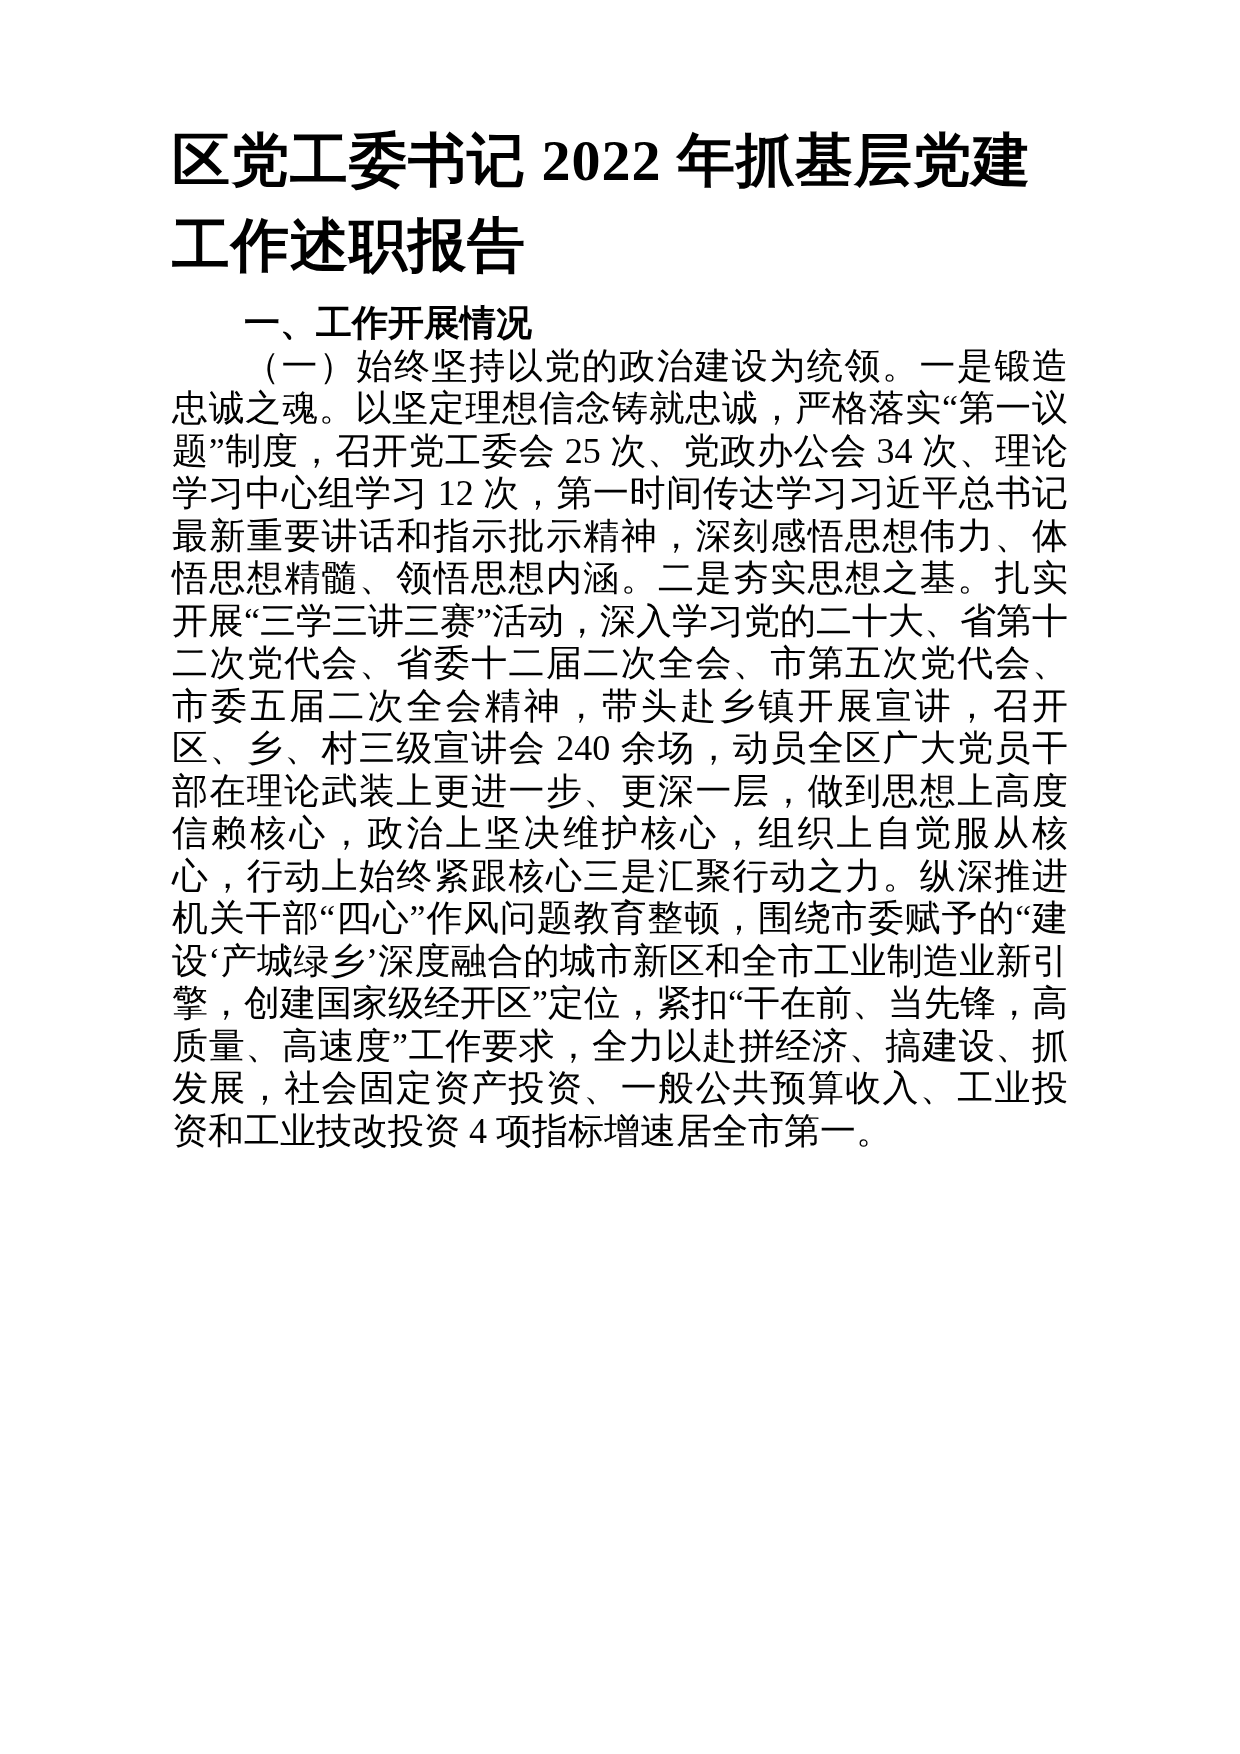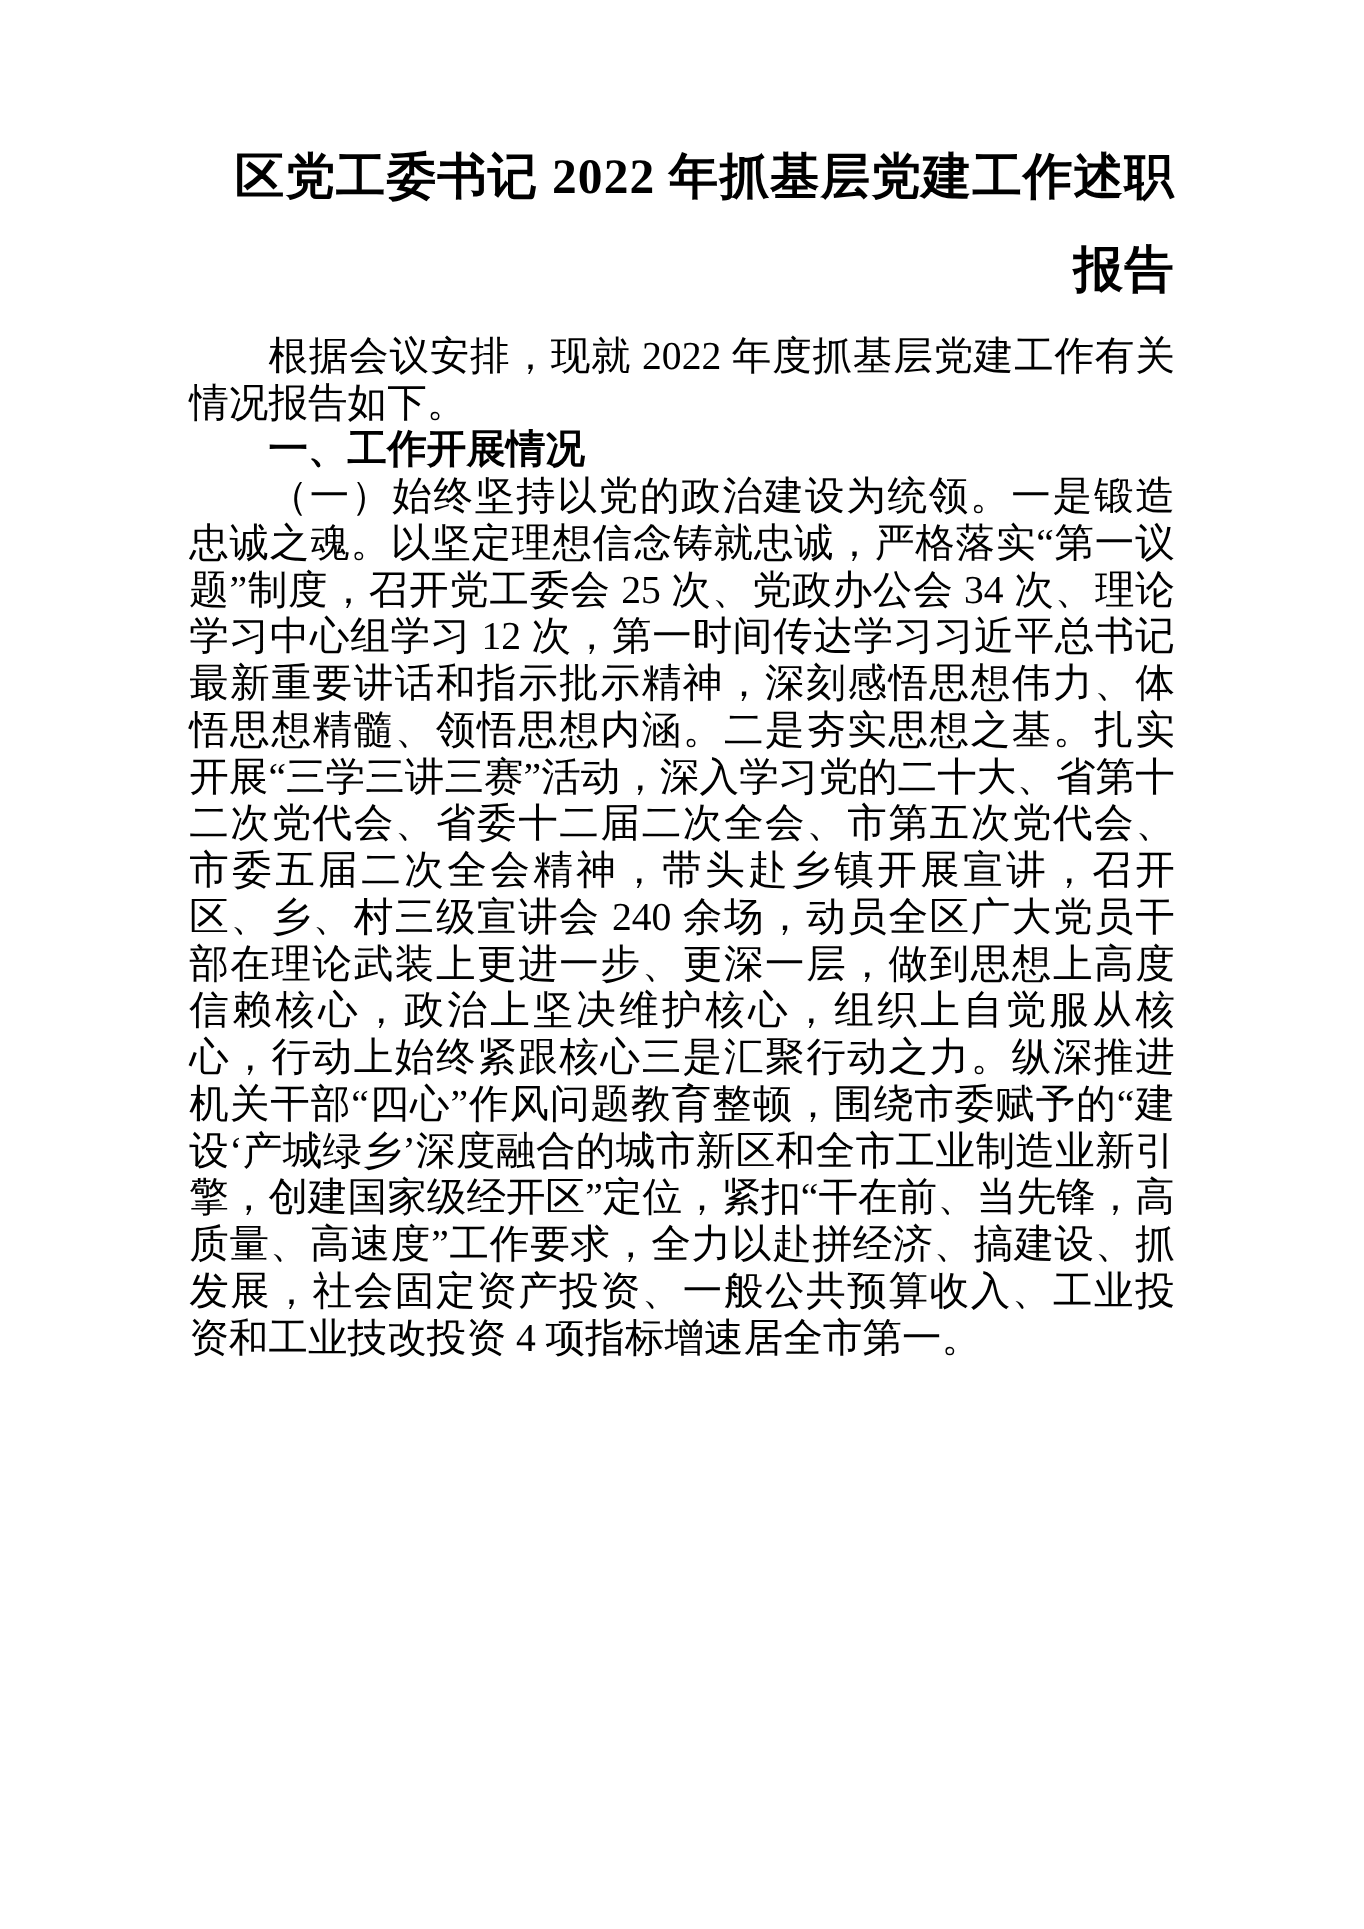--- a/index.html
+++ b/index.html
@@ -13,24 +13,24 @@
     height: 1754px;
     box-sizing: border-box;
     padding: 118px 172px 0 172px;
     background: #ffffff;
     color: #000000;
     font-family: "Liberation Serif", serif;
     overflow: hidden;
   }
   .doc-title {
     margin: 0 0 14px 0;
-    font-size: 45px;
+    font-size: 58px;
     line-height: 85px;
     font-weight: 700;
-    text-align: right;
+    text-align: left;
     letter-spacing: 1px;
   }
   .body-para {
     margin: 0;
     font-size: 36px;
     line-height: 42.5px;
     text-align: justify;
     text-indent: 2em;
     word-break: break-all;
   }
@@ -41,19 +41,18 @@
     font-weight: 700;
     text-indent: 2em;
   }
 </style>
 </head>
 <body>
 
 <div class="page">
   <h1 class="doc-title">区党工委书记 2022 年抓基层党建工作述职报告</h1>
 
-  <p class="body-para">根据会议安排，现就 2022 年度抓基层党建工作有关情况报告如下。</p>
 
   <h2 class="section-heading">一、工作开展情况</h2>
 
 
   <p class="body-para">（一）始终坚持以党的政治建设为统领。一是锻造忠诚之魂。以坚定理想信念铸就忠诚，严格落实“第一议题”制度，召开党工委会 25 次、党政办公会 34 次、理论学习中心组学习 12 次，第一时间传达学习习近平总书记最新重要讲话和指示批示精神，深刻感悟思想伟力、体悟思想精髓、领悟思想内涵。二是夯实思想之基。扎实开展“三学三讲三赛”活动，深入学习党的二十大、省第十二次党代会、省委十二届二次全会、市第五次党代会、市委五届二次全会精神，带头赴乡镇开展宣讲，召开区、乡、村三级宣讲会 240 余场，动员全区广大党员干部在理论武装上更进一步、更深一层，做到思想上高度信赖核心，政治上坚决维护核心，组织上自觉服从核心，行动上始终紧跟核心三是汇聚行动之力。纵深推进机关干部“四心”作风问题教育整顿，围绕市委赋予的“建设‘产城绿乡’深度融合的城市新区和全市工业制造业新引擎，创建国家级经开区”定位，紧扣“干在前、当先锋，高质量、高速度”工作要求，全力以赴拼经济、搞建设、抓发展，社会固定资产投资、一般公共预算收入、工业投资和工业技改投资 4 项指标增速居全市第一。</p>
 </div>
 
 </body></html>

